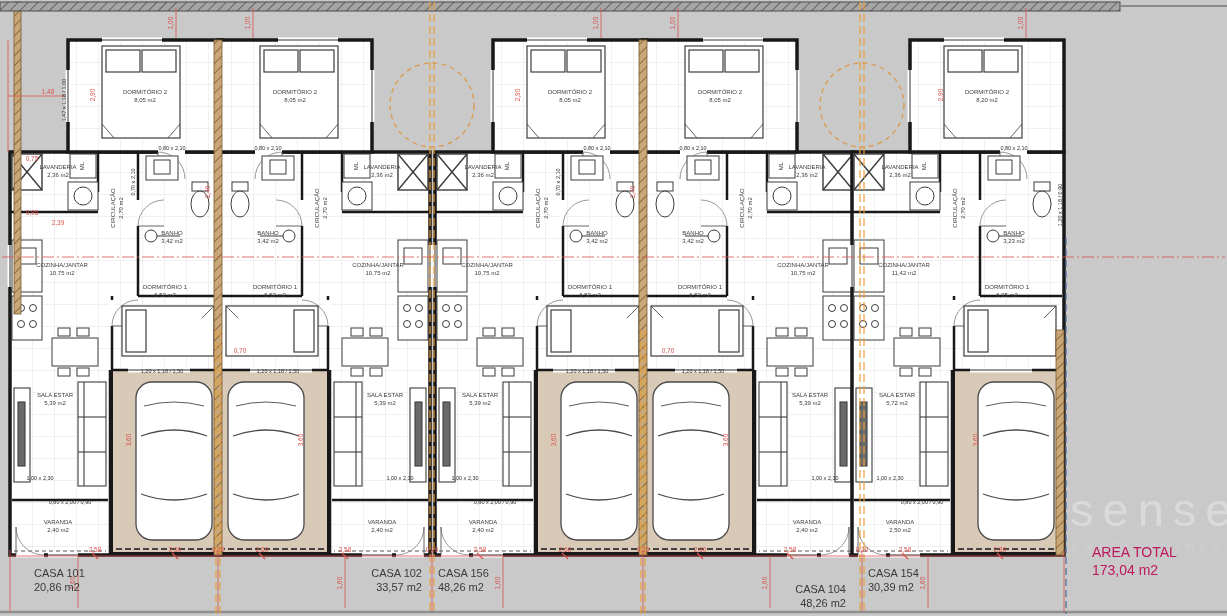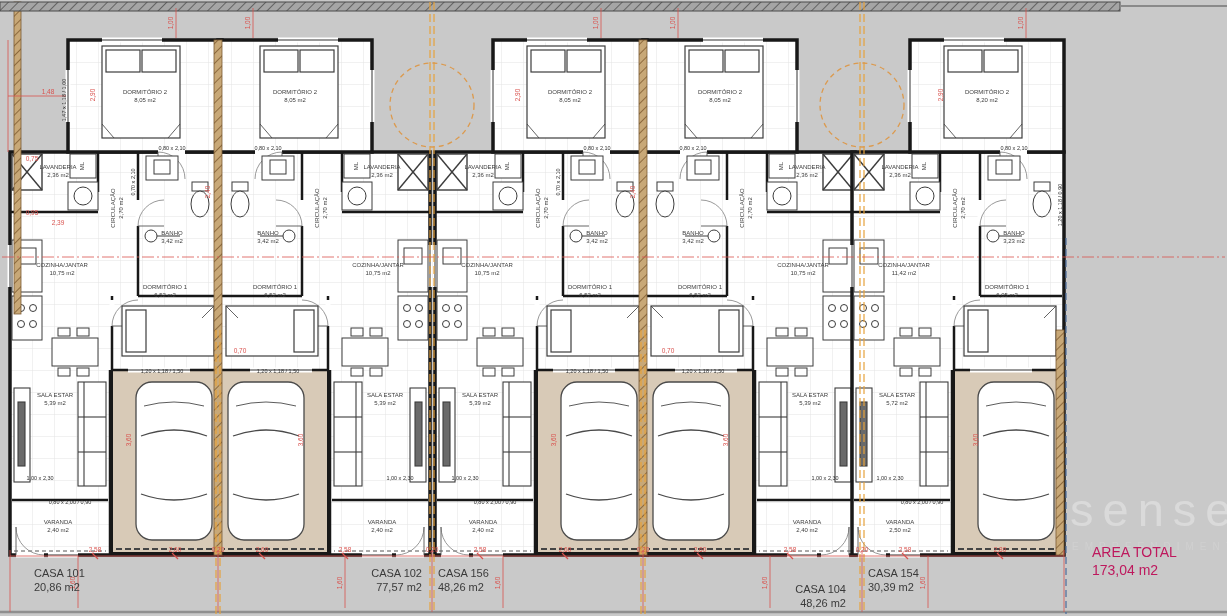--- a/index.html
+++ b/index.html
@@ -468,21 +468,21 @@
 <div class="opn" style="left:703px;top:371px">1,20 x 1,18 / 1,50</div>
 <div class="opnr" style="left:64px;top:100px">1,47 x 1,18 / 1,00</div>
 <div class="opnr" style="left:1060px;top:205px">1,20 x 1,18 / 0,90</div>
 
 <div class="casa" style="left:34px;top:566px">
       <span>CASA 101</span>
       <span>20,86 m2</span>
     </div>
 <div class="casa alignR" style="left:338px;top:566px">
       <span>CASA 102</span>
-      <span>77,57 m2</span>
+      <span>33,57 m2</span>
     </div>
 <div class="casa" style="left:438px;top:566px">
       <span>CASA 156</span>
       <span>48,26 m2</span>
     </div>
 <div class="casa alignR" style="left:762px;top:582px">
       <span>CASA 104</span>
       <span>48,26 m2</span>
     </div>
 <div class="casa" style="left:868px;top:566px">

